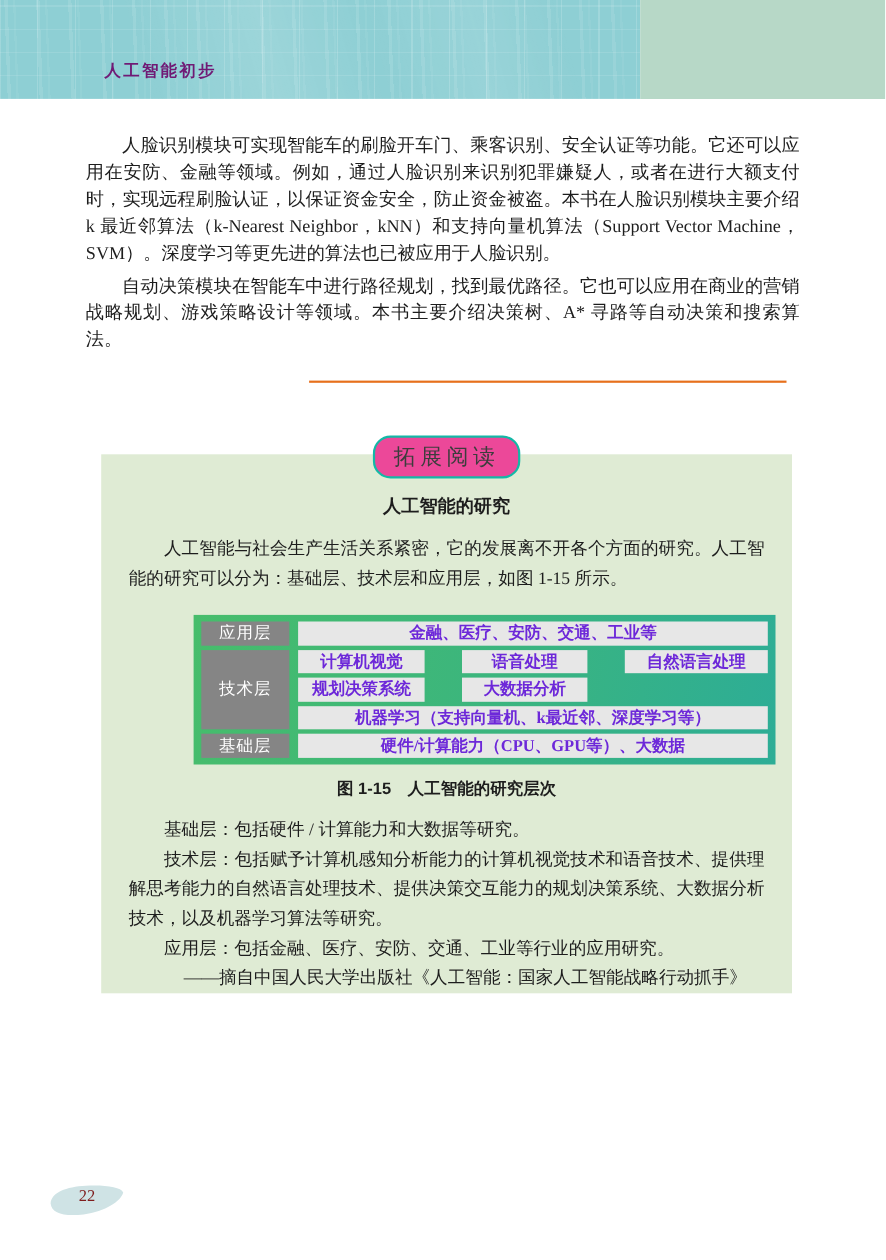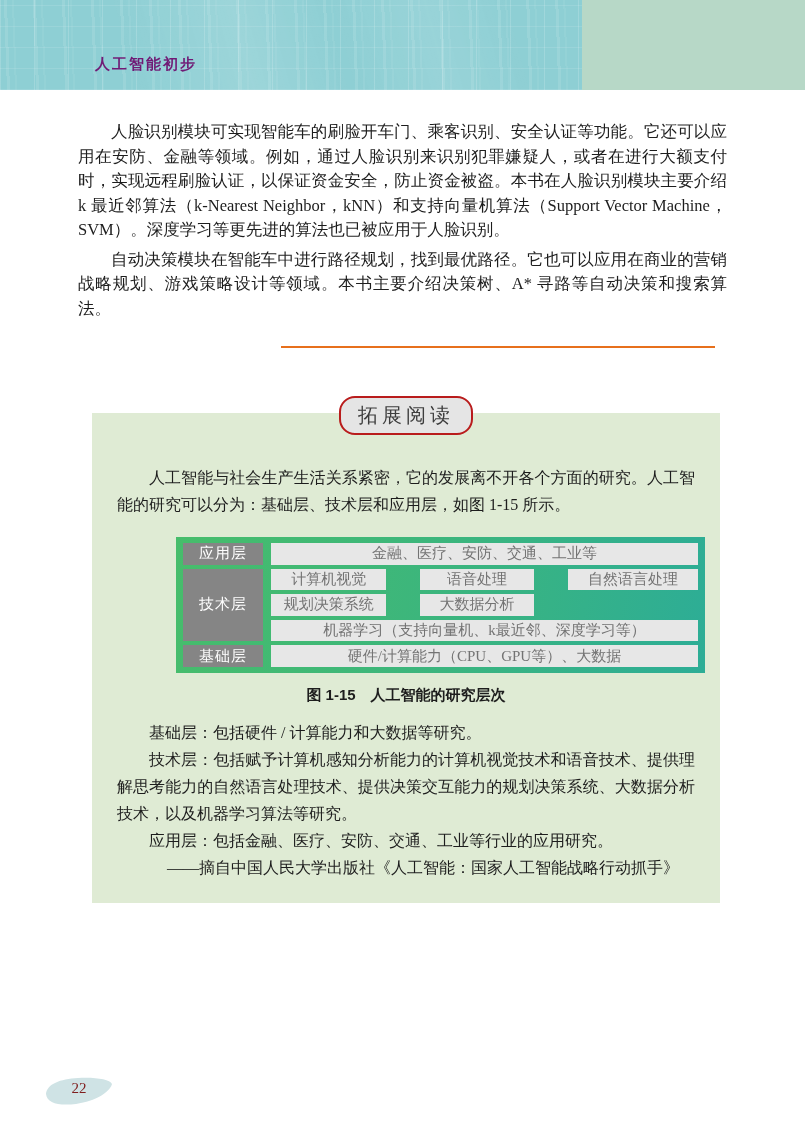--- a/index.html
+++ b/index.html
@@ -36,21 +36,21 @@
   .content { position:absolute; top:90px; left:78px; width:649px; }
   .para { font-size:16.5px; line-height:24.5px; text-align:justify; text-indent:2em; margin:0; }
   .para1 { margin-top:30px; }
   .para2 { margin-top:5px; }
   .divider { margin-top:25px; margin-left:203px; width:434px; height:2px; background:#e7701c; }
 
   
   .reading-wrap { position:relative; margin-top:65px; margin-left:14px; width:628px; }
   .badge {
     position:absolute; top:-17px; left:50%; transform:translateX(-50%); z-index:3;
-    background:#e5e5e5; border:2px solid #b91c1c; border-radius:16px;
+    background:#ec4899; border:2px solid #14b8a6; border-radius:16px;
     padding:4px 17px; font-size:20px; letter-spacing:4px; color:#3d3d3d; white-space:nowrap;
   }
   .reading-box {
     box-sizing:border-box; width:628px; height:490px; overflow:hidden;
     background:#dfebd4; padding:36px 25px 0 25px; font-size:16px;
   }
   .box-title { text-align:center; font-family:"Liberation Sans","DejaVu Sans",sans-serif; font-weight:bold; font-size:16.5px; margin:0; }
   .box-intro { margin:15px 0 0 0; line-height:27px; text-indent:2em; text-align:justify; }
 
   
@@ -64,21 +64,21 @@
   }
   .lab {
     background:#858585; color:#ffffff; font-size:15px; letter-spacing:1px;
     display:flex; align-items:center; justify-content:center;
   }
   .lab-app  { grid-column:1; grid-row:1; }
   .lab-tech { grid-column:1; grid-row:2 / 5; }
   .lab-base { grid-column:1; grid-row:5; }
   .cell { grid-column:2; display:flex; }
   .item {
-    background:#e7e7e7; color:#737373; font-weight:normal; font-size:15px;
+    background:#e7e7e7; color:#6d28d9; font-weight:bold; font-size:15px;
     display:flex; align-items:center; justify-content:center; flex:1 1 auto;
   }
   .sub { justify-content:space-between; }
   .sub .item { flex:0 0 auto; }
   .w1 { width:27%; } .w2 { width:26.5%; } .w3 { width:30.5%; }
   .spacer { width:30.5%; }
 
   .fig-caption { margin:13px 0 0 0; text-align:center; font-family:"Liberation Sans","DejaVu Sans",sans-serif; font-weight:bold; font-size:15px; }
   .box-para { margin:0; line-height:27px; text-indent:2em; text-align:justify; }
   .box-para-first { margin-top:14px; }
@@ -104,20 +104,21 @@
   </div>
 
   <div class="content">
     <p class="para para1">人脸识别模块可实现智能车的刷脸开车门、乘客识别、安全认证等功能。它还可以应用在安防、金融等领域。例如，通过人脸识别来识别犯罪嫌疑人，或者在进行大额支付时，实现远程刷脸认证，以保证资金安全，防止资金被盗。本书在人脸识别模块主要介绍k 最近邻算法（k-Nearest Neighbor，kNN）和支持向量机算法（Support Vector Machine，SVM）。深度学习等更先进的算法也已被应用于人脸识别。</p>
     <p class="para para2">自动决策模块在智能车中进行路径规划，找到最优路径。它也可以应用在商业的营销战略规划、游戏策略设计等领域。本书主要介绍决策树、A* 寻路等自动决策和搜索算法。</p>
     <div class="divider"></div>
 
     <div class="reading-wrap">
       <div class="badge">拓展阅读</div>
       <div class="reading-box">
+        <p class="box-title">人工智能的研究</p>
         <p class="box-intro">人工智能与社会生产生活关系紧密，它的发展离不开各个方面的研究。人工智能的研究可以分为：基础层、技术层和应用层，如图 1-15 所示。</p>
 
         <div class="figure">
           <div class="diagram">
             <div class="lab lab-app">应用层</div>
             <div class="lab lab-tech">技术层</div>
             <div class="lab lab-base">基础层</div>
 
             <div class="cell" style="grid-row:1;">
               <div class="item">金融、医疗、安防、交通、工业等</div>

